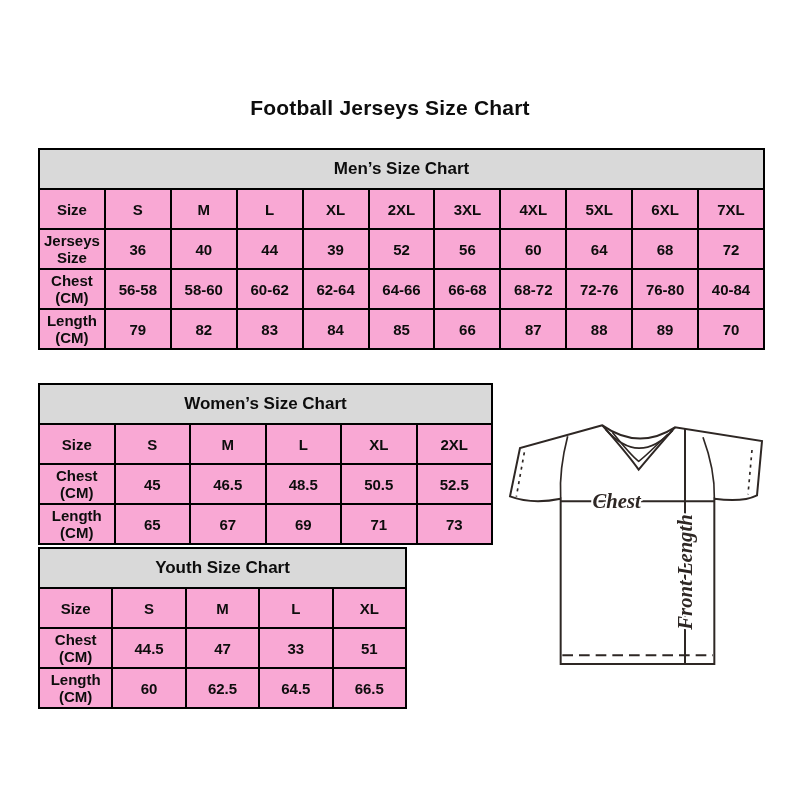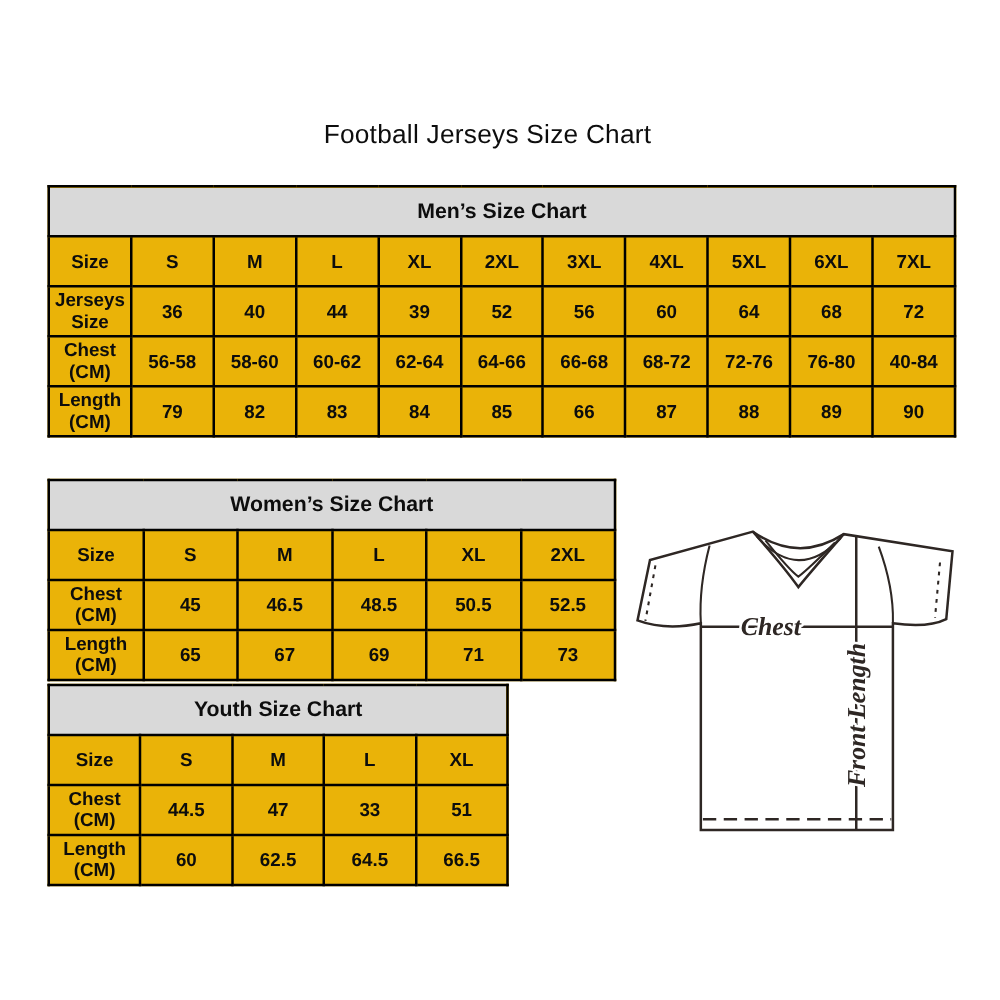--- a/index.html
+++ b/index.html
@@ -4,26 +4,26 @@
 <style>
   html,body{margin:0;padding:0;}
   body{
     width:800px;height:800px;background:#ffffff;
     font-family:"Liberation Sans", sans-serif;
     color:#0d0d0d;position:relative;overflow:hidden;
   }
   .page{position:absolute;inset:0;}
   .page-title{
     position:absolute;left:0;top:96px;width:780px;
-    text-align:center;font-size:21px;font-weight:normal;color:#0d0d0d;
+    text-align:center;font-size:21px;font-weight:bold;color:#0d0d0d;
     letter-spacing:0.2px;
   }
   table.size-table{
     position:absolute;border-collapse:collapse;table-layout:fixed;
-    background:#eab308;
+    background:#f9a8d4;
   }
   table.size-table th,table.size-table td{
     border:2px solid #000000;text-align:center;vertical-align:middle;
     font-weight:bold;font-size:15px;color:#0d0d0d;padding:0 2px;
     height:40px;box-sizing:border-box;overflow:hidden;
   }
   table.size-table th.tbl-title{
     background:#d9d9d9;font-size:17px;height:40px;
   }
   table.size-table td:first-child{width:110px;}
@@ -95,21 +95,21 @@
           <td>Length (CM)</td>
           <td>79</td>
           <td>82</td>
           <td>83</td>
           <td>84</td>
           <td>85</td>
           <td>66</td>
           <td>87</td>
           <td>88</td>
           <td>89</td>
-          <td>90</td>
+          <td>70</td>
         </tr>
       </tbody>
   </table>
 
   <table class="size-table" id="womens-table">
     <thead>
       <tr>
         <th class="tbl-title" colspan="6">Women’s Size Chart</th>
       </tr>
     </thead>

